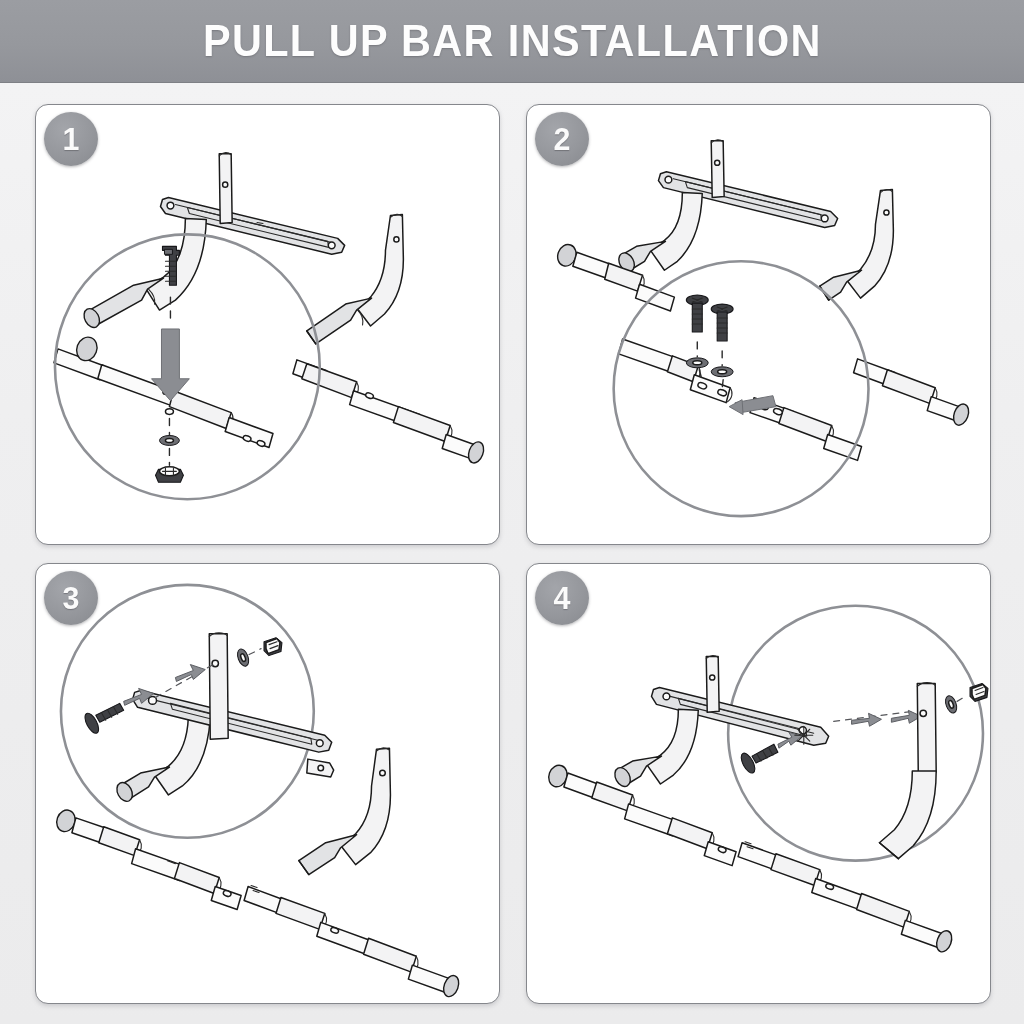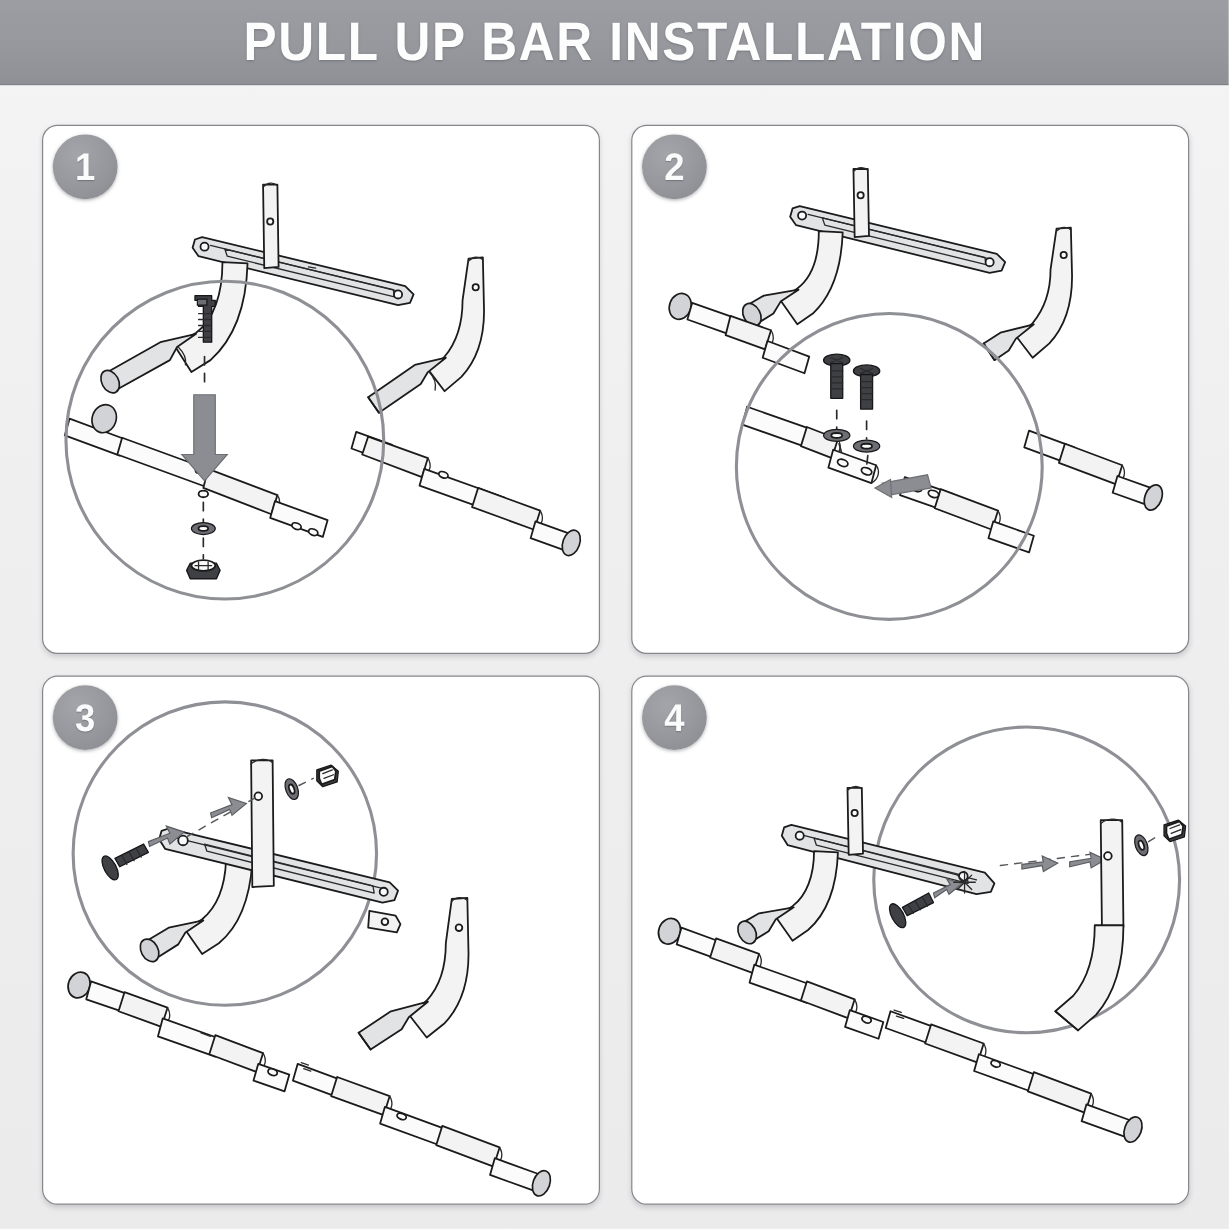--- a/index.html
+++ b/index.html
@@ -9,21 +9,21 @@
     font-family:"Liberation Sans", sans-serif;
     overflow:hidden;
     position:relative;
   }
   .page{
     position:absolute;inset:0;
     background:linear-gradient(180deg,#f4f4f5 0%,#efeff0 40%,#ebebec 100%);
   }
   
   .header{
-    position:absolute;left:0;top:0;width:1024px;height:71px;
+    position:absolute;left:0;top:0;width:1024px;height:83px;
     background:linear-gradient(180deg,#9b9da2 0%,#96989d 55%,#8e9096 100%);
     border-bottom:1px solid #7e8085;
     display:flex;align-items:center;justify-content:center;
     box-sizing:border-box;
   }
   .header-title{
     color:#fdfdfd;
     font-size:45px;
     font-weight:bold;
     letter-spacing:1.5px;

